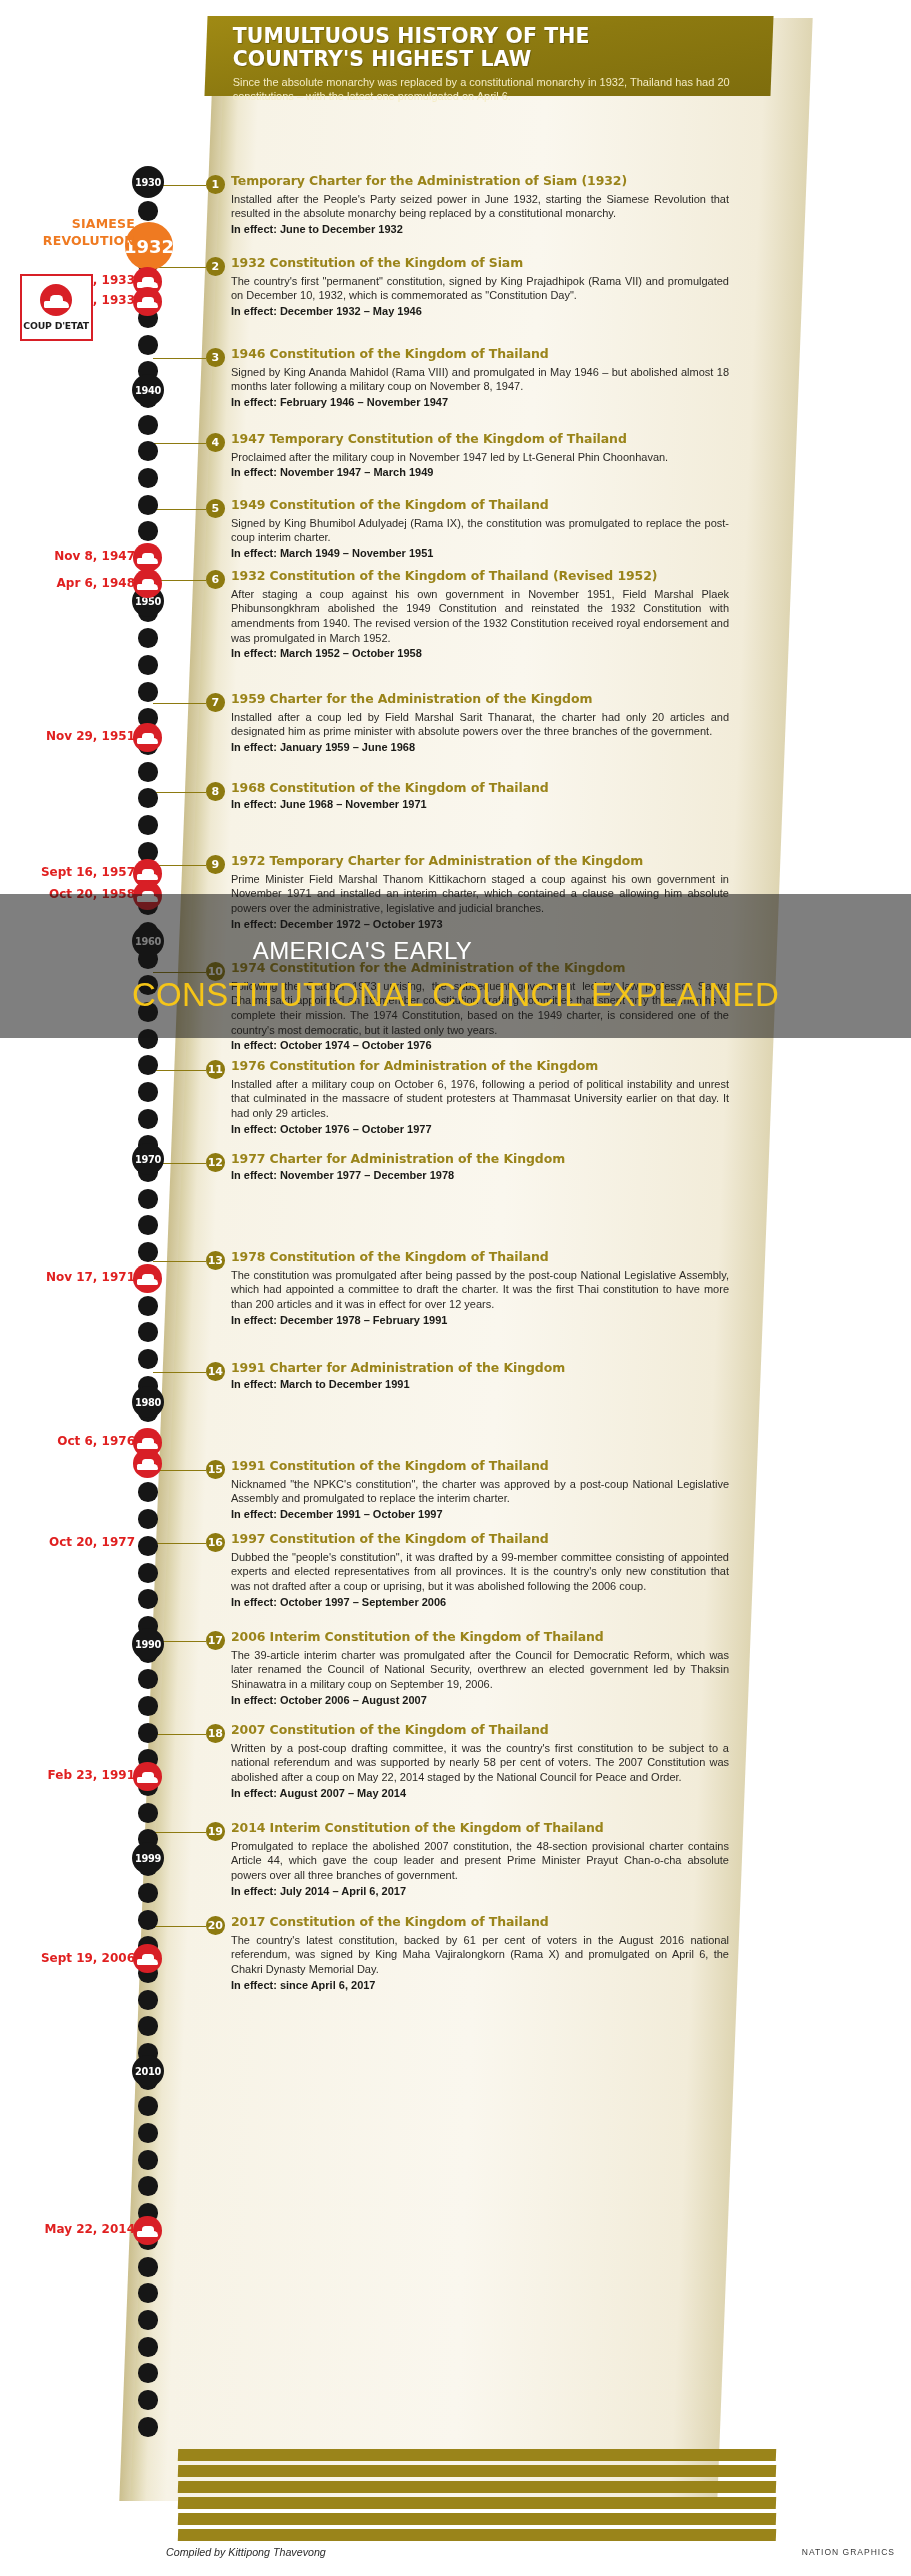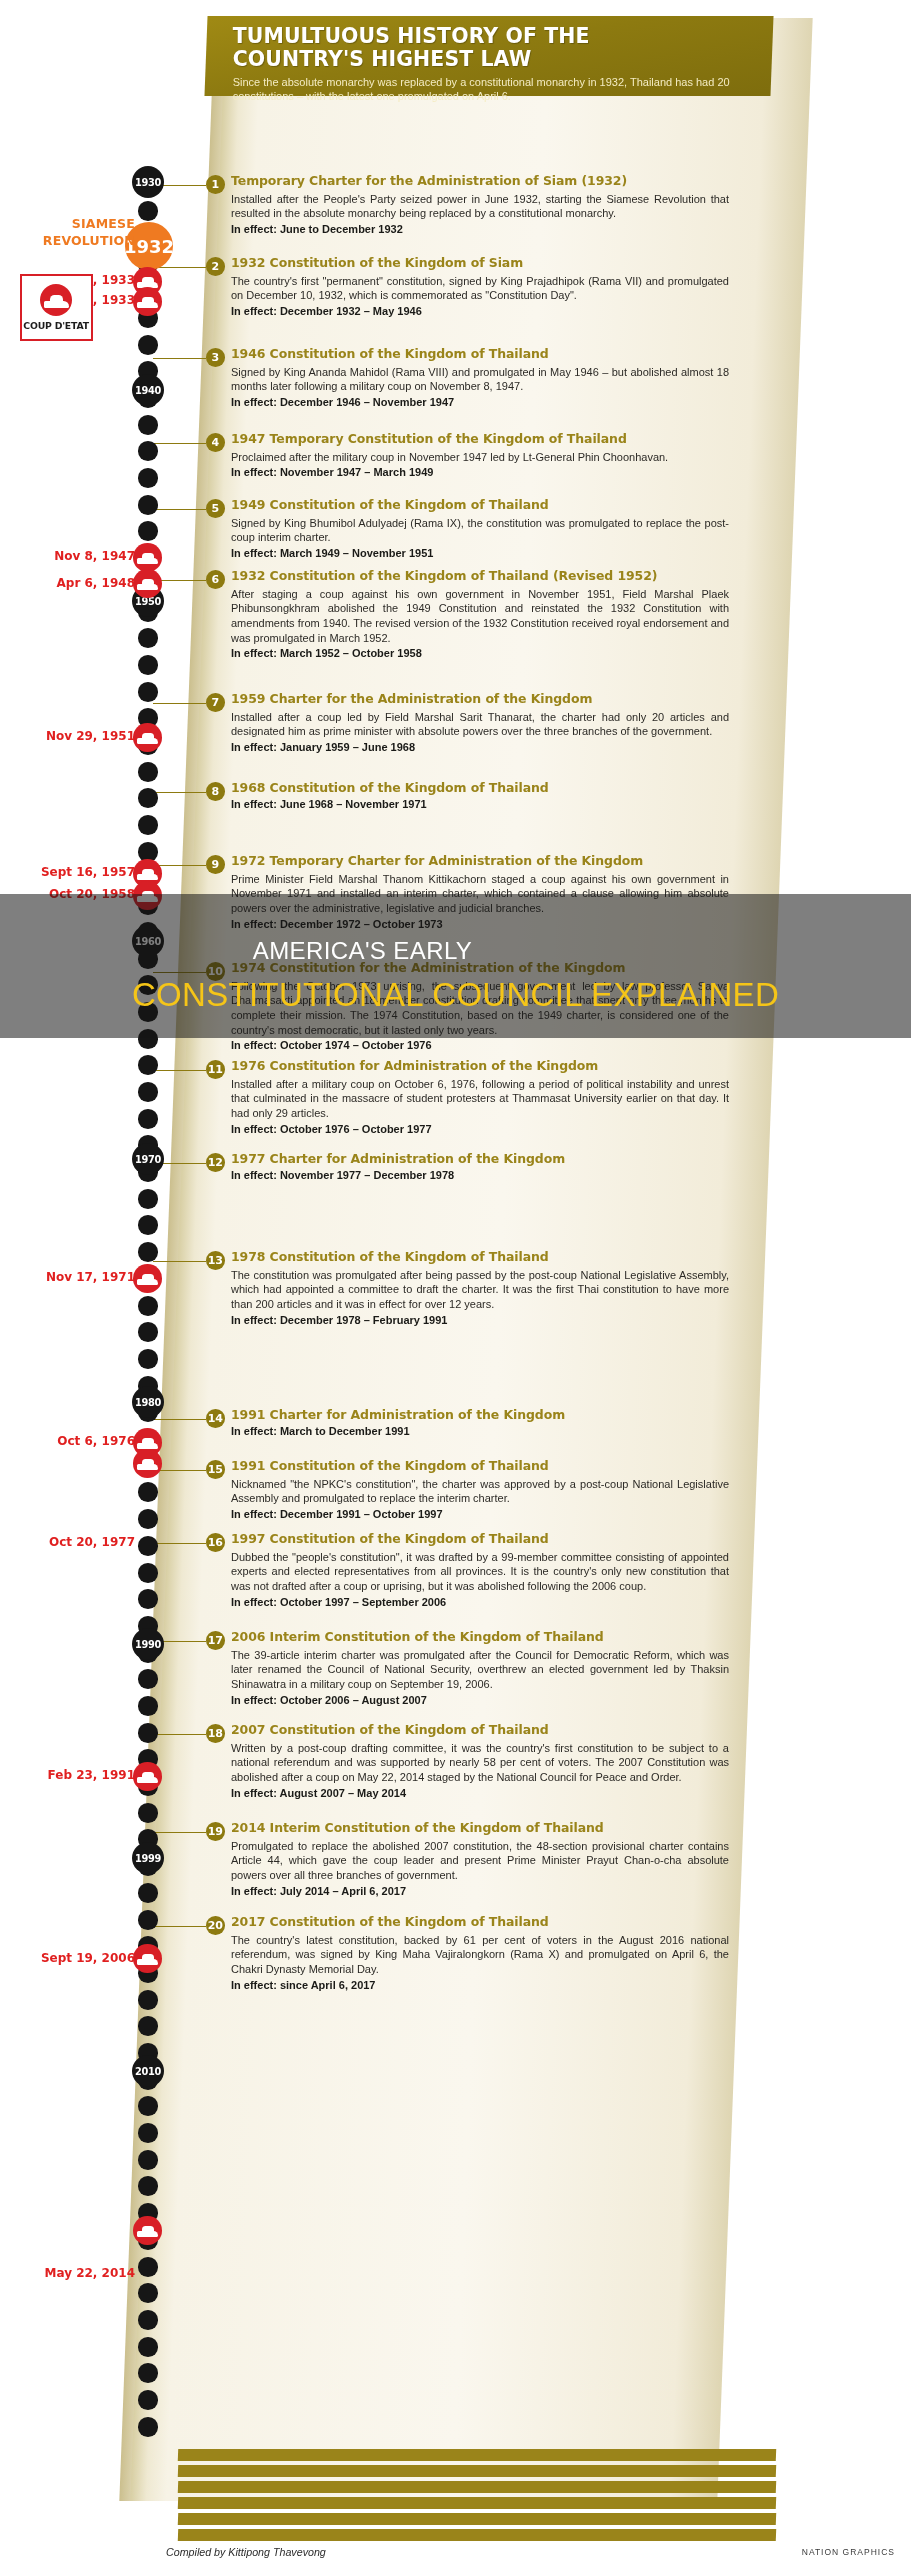--- a/index.html
+++ b/index.html
@@ -437,21 +437,21 @@
       <div class="tl-label" style="top: 1269px;">Nov 17, 1971</div>
       <div class="tl-coup" style="top: 1428px;"></div>
       <div class="tl-label" style="top: 1433px;">Oct 6, 1976</div>
       <div class="tl-coup" style="top: 1449px;"></div>
       <div class="tl-label" style="top: 1534px; text-align: center;">Oct 20, 1977</div>
       <div class="tl-coup" style="top: 1762px;"></div>
       <div class="tl-label" style="top: 1767px;">Feb 23, 1991</div>
       <div class="tl-coup" style="top: 1944px;"></div>
       <div class="tl-label" style="top: 1950px;">Sept 19, 2006</div>
       <div class="tl-coup" style="top: 2216px;"></div>
-      <div class="tl-label" style="top: 2221px; margin-top: 44px;">May 22, 2014</div>
+      <div class="tl-label" style="top: 2221px;">May 22, 2014</div>
       <div class="tl-label rev" style="top: 216px;">SIAMESE<br>REVOLUTION</div>
     </div>
 
   <div class="coup-legend">
     <div class="ico"></div>
     <div class="cap">COUP D'ETAT</div>
   </div>
 
   <div id="entries">
       <div class="entry" style="top: 174px;">
@@ -466,21 +466,21 @@
         <div class="num">2</div>
         <div class="title">1932 Constitution of the Kingdom of Siam</div>
         <div class="body">The country's first "permanent" constitution, signed by King Prajadhipok (Rama VII) and promulgated on December 10, 1932, which is commemorated as "Constitution Day".</div>
         <div class="ineffect">In effect: December 1932 – May 1946</div>
       </div>
       <div class="entry" style="top: 347px;">
         <div class="connector"></div>
         <div class="num">3</div>
         <div class="title">1946 Constitution of the Kingdom of Thailand</div>
         <div class="body">Signed by King Ananda Mahidol (Rama VIII) and promulgated in May 1946 – but abolished almost 18 months later following a military coup on November 8, 1947.</div>
-        <div class="ineffect">In effect: December 1946 – November 1947</div>
+        <div class="ineffect">In effect: February 1946 – November 1947</div>
       </div>
       <div class="entry" style="top: 432px;">
         <div class="connector"></div>
         <div class="num">4</div>
         <div class="title">1947 Temporary Constitution of the Kingdom of Thailand</div>
         <div class="body">Proclaimed after the military coup in November 1947 led by Lt-General Phin Choonhavan.</div>
         <div class="ineffect">In effect: November 1947 – March 1949</div>
       </div>
       <div class="entry" style="top: 498px;">
         <div class="connector"></div>
@@ -536,21 +536,21 @@
         <div class="title">1977 Charter for Administration of the Kingdom</div>
         <div class="ineffect">In effect: November 1977 – December 1978</div>
       </div>
       <div class="entry" style="top: 1250px;">
         <div class="connector"></div>
         <div class="num">13</div>
         <div class="title">1978 Constitution of the Kingdom of Thailand</div>
         <div class="body">The constitution was promulgated after being passed by the post-coup National Legislative Assembly, which had appointed a committee to draft the charter. It was the first Thai constitution to have more than 200 articles and it was in effect for over 12 years.</div>
         <div class="ineffect">In effect: December 1978 – February 1991</div>
       </div>
-      <div class="entry" style="top: 1408px;">
+      <div class="entry" style="top: 1361px;">
         <div class="connector"></div>
         <div class="num">14</div>
         <div class="title">1991 Charter for Administration of the Kingdom</div>
         <div class="ineffect">In effect: March to December 1991</div>
       </div>
       <div class="entry" style="top: 1459px;">
         <div class="connector"></div>
         <div class="num">15</div>
         <div class="title">1991 Constitution of the Kingdom of Thailand</div>
         <div class="body">Nicknamed "the NPKC's constitution", the charter was approved by a post-coup National Legislative Assembly and promulgated to replace the interim charter.</div>

